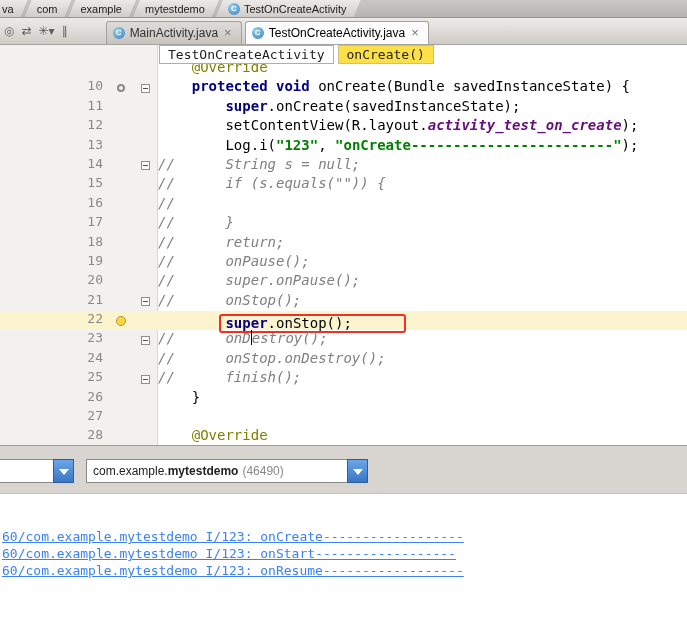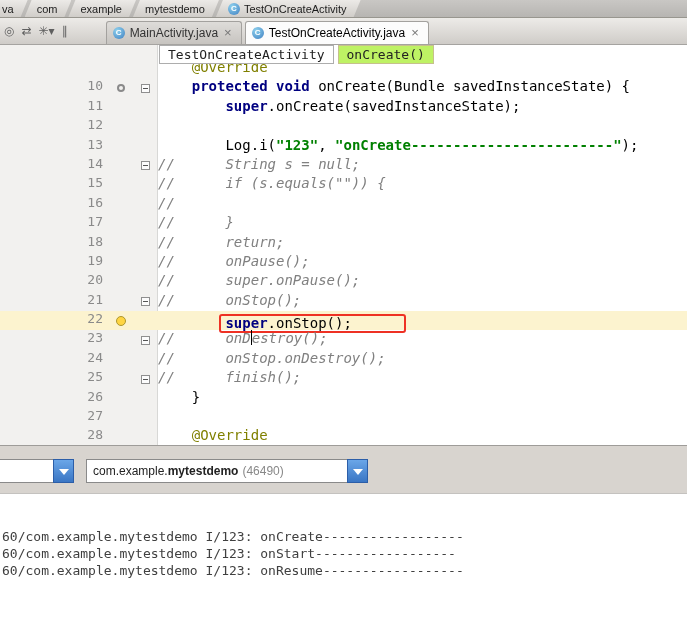--- a/index.html
+++ b/index.html
@@ -39,38 +39,38 @@
   .tk-a { color:#808000; }
   .tk-f { color:#660E7A; font-style:italic; font-weight:bold; }
   .fold-box { display:inline-block; width:9px; height:9px; border:1px solid #8f8f8f; background:#fcfcfc; position:relative; vertical-align:middle; }
   .fold-box::after { content:""; position:absolute; left:1px; right:1px; top:3px; border-top:1px solid #555; }
   .override-icon { display:inline-block; width:8px; height:8px; border:2px solid #8a8a8a; border-radius:50%; vertical-align:middle; }
   .bulb-icon { display:inline-block; width:10px; height:10px; background:#ffd542; border:1px solid #ad9730; border-radius:50%; vertical-align:middle; }
   .caret { display:inline-block; width:1px; height:15px; background:#000; vertical-align:-2px; }
   .red-box { display:inline-block; border:2px solid #ee3124; border-radius:3px; padding:0 52px 0 4px; margin-left:-6px; height:19px; line-height:15px; vertical-align:-4px; }
   .breadcrumbs { position:absolute; top:0; left:159px; z-index:3; display:flex; gap:4px; }
   .crumb { font-family:"DejaVu Sans Mono", monospace; font-size:13px; padding:1px 8px; border:1px solid #adadad; background:#fff; color:#222; }
-  .crumb.method { background:#bef264; border-color:#c6c08d; }
+  .crumb.method { background:#fde047; border-color:#c6c08d; }
 
   
   .console-bar { height:48px; background:#d8d4cf; border-top:1px solid #9e9c99; padding-top:13px; display:flex; align-items:flex-start; }
   .combo { display:flex; height:24px;border-radius:9px; }
   .combo-field { background:#fff; border:1px solid #8a8a8a; display:flex; align-items:center; padding:0 6px; font-size:12px; color:#222; overflow:hidden; white-space:nowrap; }
   .combo-field b { font-weight:bold; }
   .combo-field .pid { color:#888; margin-left:4px; }
   .combo-btn { width:21px; background:linear-gradient(#6aa6e8,#3a76c4); border:1px solid #2c5ea8; margin-left:-1px; position:relative; }
   .combo-btn::after { content:""; position:absolute; left:5px; top:9px; border:5px solid transparent; border-top:6px solid #fff; }
   .combo.device { margin-left:0; }
   .combo.device .combo-field { width:54px; border-left:none; }
   .combo.process { margin-left:12px; }
   .combo.process .combo-field { width:262px; }
 
   
   .log-area { height:136px; background:#fff; border-top:1px solid #c4c2bf; padding:34px 0 0 2px; overflow:hidden; }
-  .log-line { font-family:"DejaVu Sans Mono", monospace; font-size:13px; color:#404040; line-height:17px; white-space:pre; }
+  .log-line { font-family:"DejaVu Sans Mono", monospace; font-size:13px; color:#3b82f6; line-height:17px; white-space:pre;text-decoration:underline; }
 </style>
 </head>
 <body>
 
 <div class="app">
 
   <div class="nav-bar" id="nav-bar">
       <span class="nav-item first">
         <span>va</span>
       </span>
@@ -109,21 +109,21 @@
         </div>
       </div>
   </div>
 
   <div class="editor">
     <div class="gutter-bg"></div>
     <div class="code-lines" id="code-lines">
         <div class="line"><span class="ln"></span><span class="gslot"></span><span class="fslot"></span><span class="code"><span>    </span><span class="tk-a">@Override</span></span></div>
         <div class="line"><span class="ln">10</span><span class="gslot"><span class="override-icon"></span></span><span class="fslot"><span class="fold-box"></span></span><span class="code"><span>    </span><span class="tk-k">protected</span><span> </span><span class="tk-k">void</span><span> onCreate(Bundle savedInstanceState) {</span></span></div>
         <div class="line"><span class="ln">11</span><span class="gslot"></span><span class="fslot"></span><span class="code"><span>        </span><span class="tk-k">super</span><span>.onCreate(savedInstanceState);</span></span></div>
-        <div class="line"><span class="ln">12</span><span class="gslot"></span><span class="fslot"></span></div>
+        <div class="line"><span class="ln">12</span><span class="gslot"></span><span class="fslot"></span><span class="code"><span>        setContentView(R.layout.</span><span class="tk-f">activity_test_on_create</span><span>);</span></span></div>
         <div class="line"><span class="ln">13</span><span class="gslot"></span><span class="fslot"></span><span class="code"><span>        Log.i(</span><span class="tk-s">"123"</span><span>, </span><span class="tk-s">"onCreate------------------------"</span><span>);</span></span></div>
         <div class="line"><span class="ln">14</span><span class="gslot"></span><span class="fslot"><span class="fold-box"></span></span><span class="code"><span class="tk-c">//      String s = null;</span></span></div>
         <div class="line"><span class="ln">15</span><span class="gslot"></span><span class="fslot"></span><span class="code"><span class="tk-c">//      if (s.equals("")) {</span></span></div>
         <div class="line"><span class="ln">16</span><span class="gslot"></span><span class="fslot"></span><span class="code"><span class="tk-c">//</span></span></div>
         <div class="line"><span class="ln">17</span><span class="gslot"></span><span class="fslot"></span><span class="code"><span class="tk-c">//      }</span></span></div>
         <div class="line"><span class="ln">18</span><span class="gslot"></span><span class="fslot"></span><span class="code"><span class="tk-c">//      return;</span></span></div>
         <div class="line"><span class="ln">19</span><span class="gslot"></span><span class="fslot"></span><span class="code"><span class="tk-c">//      onPause();</span></span></div>
         <div class="line"><span class="ln">20</span><span class="gslot"></span><span class="fslot"></span><span class="code"><span class="tk-c">//      super.onPause();</span></span></div>
         <div class="line"><span class="ln">21</span><span class="gslot"></span><span class="fslot"><span class="fold-box"></span></span><span class="code"><span class="tk-c">//      onStop();</span></span></div>
         <div class="line active"><span class="ln">22</span><span class="gslot"><span class="bulb-icon"></span></span><span class="fslot"></span><span class="code"><span>        </span><span class="red-box"><span class="tk-k">super</span><span>.onStop();</span></span></span></div>

